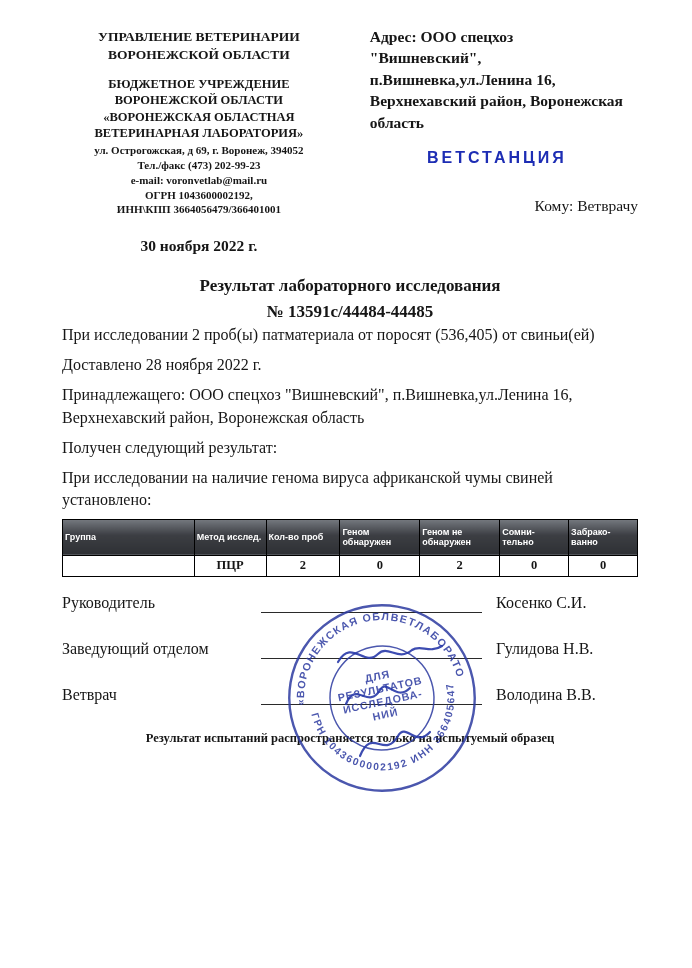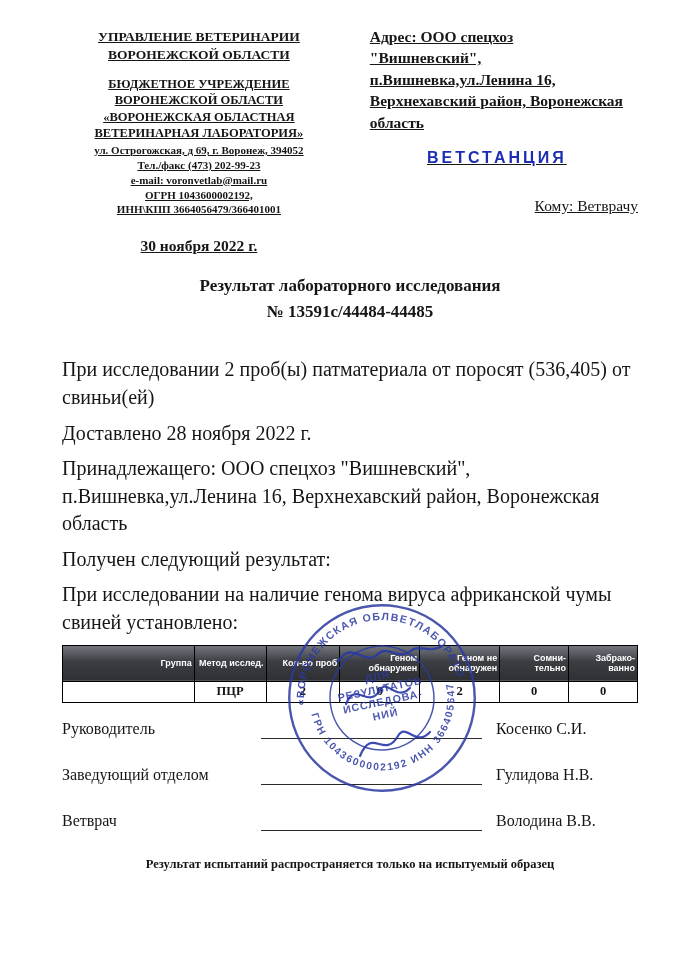--- a/index.html
+++ b/index.html
@@ -9,53 +9,53 @@
     width: 692px;
     height: 968px;
     background: #ffffff;
     font-family: "Liberation Serif", serif;
     color: #161616;
     padding: 24px 54px 0 62px;
     overflow: hidden;
   }
 
   
-  .header-row { display: flex; gap: 34px; text-decoration: underline; }
+  .header-row { display: flex; gap: 34px; }
   .header-left { width: 292px; text-align: center; padding-top: 4px; }
   .org1 { font-weight: bold; font-size: 13.5px; line-height: 1.3; max-width: 250px; margin: 0 auto; }
   .org2 { font-weight: bold; font-size: 12.5px; line-height: 1.3; max-width: 248px; margin: 13px auto 2px; }
   .contact { font-weight: bold; font-size: 11px; line-height: 1.35; }
   .doc-date { font-weight: bold; font-size: 15.5px; margin-top: 20px; }
 
   .header-right { width: 286px; padding-top: 2px; }
   .recip-addr { font-weight: bold; font-size: 15.5px; line-height: 1.38; width: 254px; }
   .vetstation {
     font-family: "Liberation Sans", sans-serif;
     font-weight: bold; font-size: 16px; letter-spacing: 3px;
     color: #1d2db4; margin-top: 16px; width: 254px; text-align: center;
   }
   .recip-to { font-size: 15.5px; margin-top: 30px; padding-left: 4px; text-align: right; }
 
   
   .doc-title { text-align: center; font-weight: bold; font-size: 17px; margin-top: 18px; line-height: 1.5; }
 
   
-  .doc-body { margin-top: 32px; font-size: 20px; }
+  .doc-body { font-size: 16px; }
   .doc-body p { margin: 0 0 8px 0; line-height: 1.38; }
 
   
   .results-table { width: 576px; border-collapse: collapse; margin-top: 2px; }
   .results-table th {
     background: linear-gradient(180deg, #75797f 0%, #3c3e43 45%, #2e3034 100%);
     color: #ffffff;
     font-family: "Liberation Sans", sans-serif;
     font-size: 9px; font-weight: bold;
     border: 1px solid #000;
     padding: 3px 2px;
-    height: 36px; vertical-align: middle; text-align: right;
+    height: 36px; vertical-align: middle; text-align: left;
   }
   .results-table td {
     border: 1px solid #000;
     text-align: center; vertical-align: middle;
     font-weight: bold; font-size: 12.5px;
     height: 21px; padding: 1px 10px;
   }
 
   
   .signatures { margin-top: 16px; }

